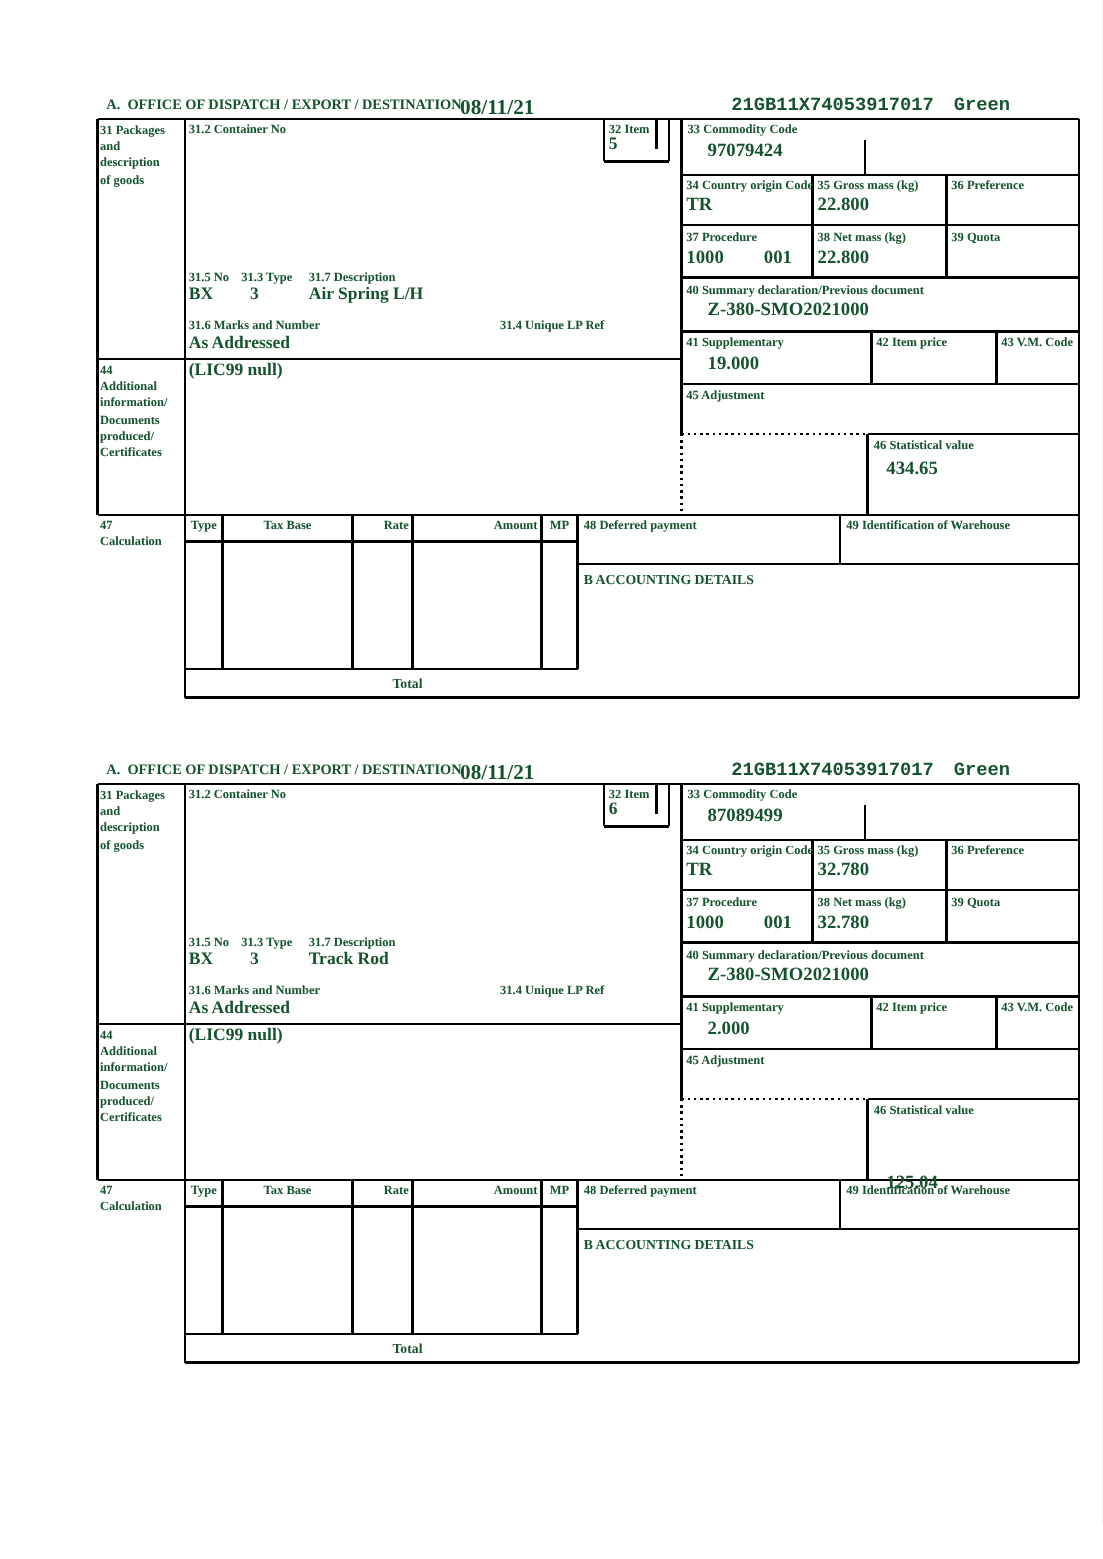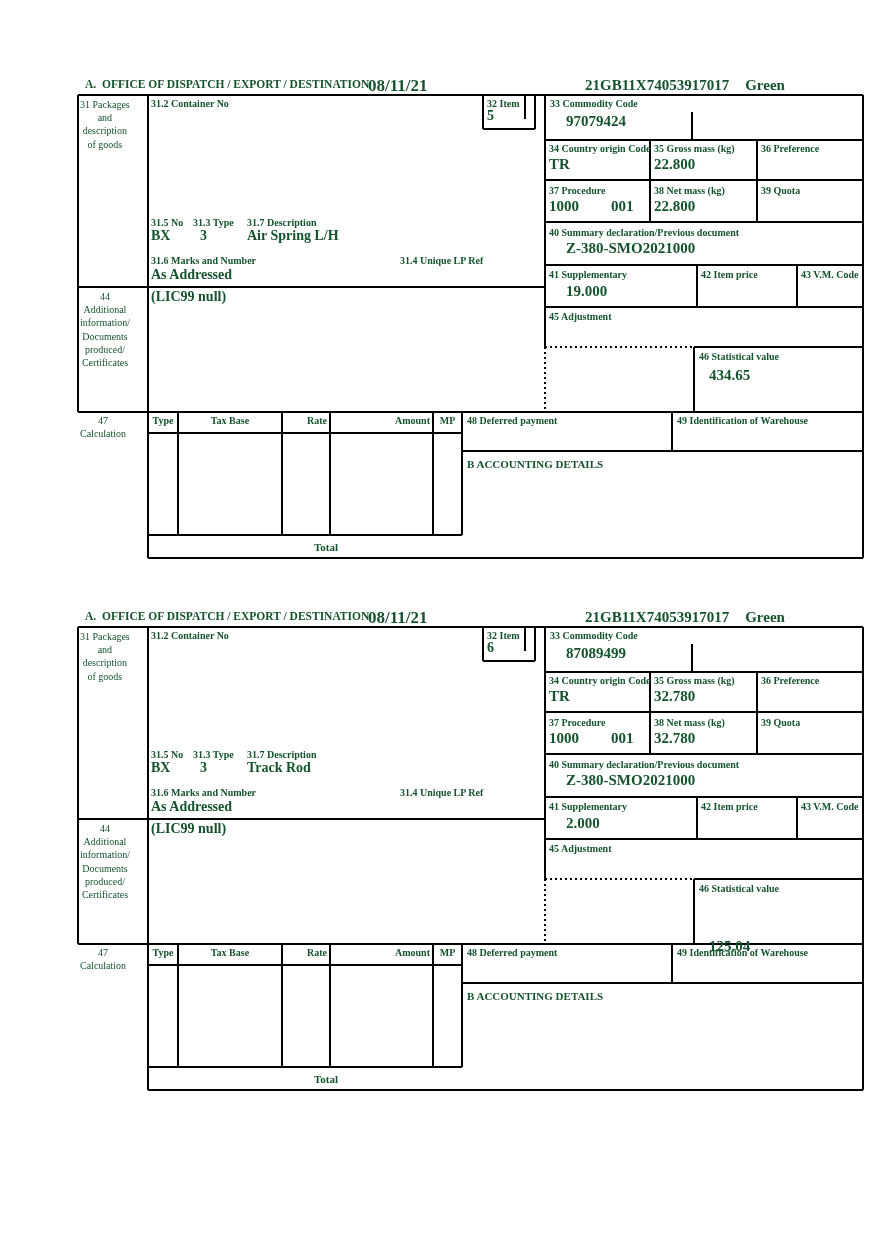--- a/index.html
+++ b/index.html
@@ -5,24 +5,24 @@
   html,body{margin:0;padding:0;background:#e8e8e8;}
   .sheet{position:relative;width:882px;height:1247px;background:#ffffff;margin:0 auto;
          font-family:"Liberation Serif","DejaVu Serif",serif;color:#14532d;overflow:hidden;}
   .section{position:absolute;left:0;width:882px;height:486px;}
   .grid{position:absolute;left:0;top:0;}
   .t{position:absolute;white-space:pre;font-weight:bold;line-height:1.1;}
   .lbl{font-size:10px;}
   .lbl11{font-size:11px;}
   .val{font-size:15px;}
   .val14{font-size:14px;}
-  .stack{position:absolute;font-size:10px;font-weight:normal;line-height:13.2px;white-space:pre;text-align:center;}
+  .stack{position:absolute;font-size:10px;font-weight:bold;line-height:13.2px;white-space:pre;}
   .hdr-office{left:85px;top:1px;font-size:11.5px;}
   .hdr-date{left:368px;top:0px;font-size:17px;}
-  .hdr-ref{left:585px;top:0px;font-size:15px;}
+  .hdr-ref{left:585px;top:0px;font-size:15px;font-family:Liberation Mono, monospace;}
   .hdr-ref .routing{margin-left:16px;}
   .th{position:absolute;top:338px;font-size:10px;font-weight:bold;}
   .total-row{left:148px;top:464px;width:356px;text-align:center;font-size:11px;}
 </style>
 </head>
 <body>
 
 <div class="sheet" id="sheet">
   <div class="section" style="top: 77px;">
 

